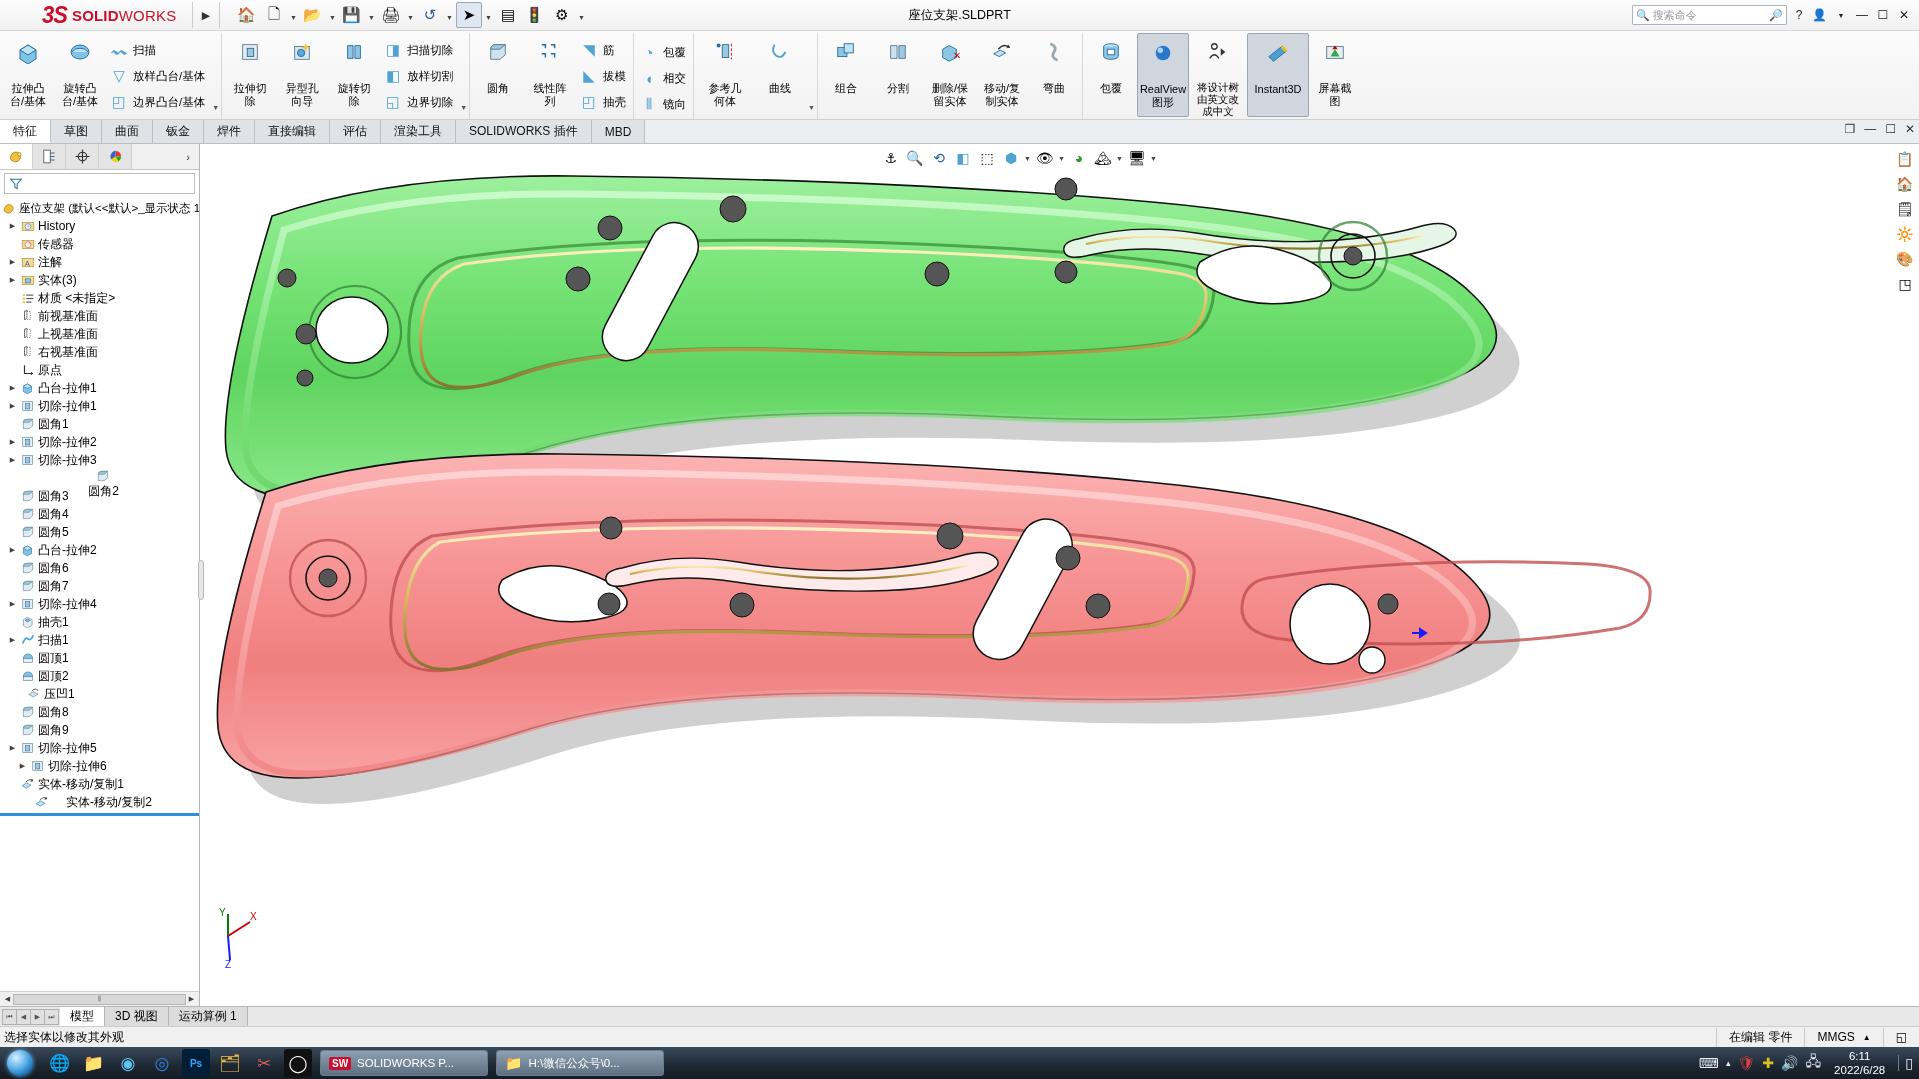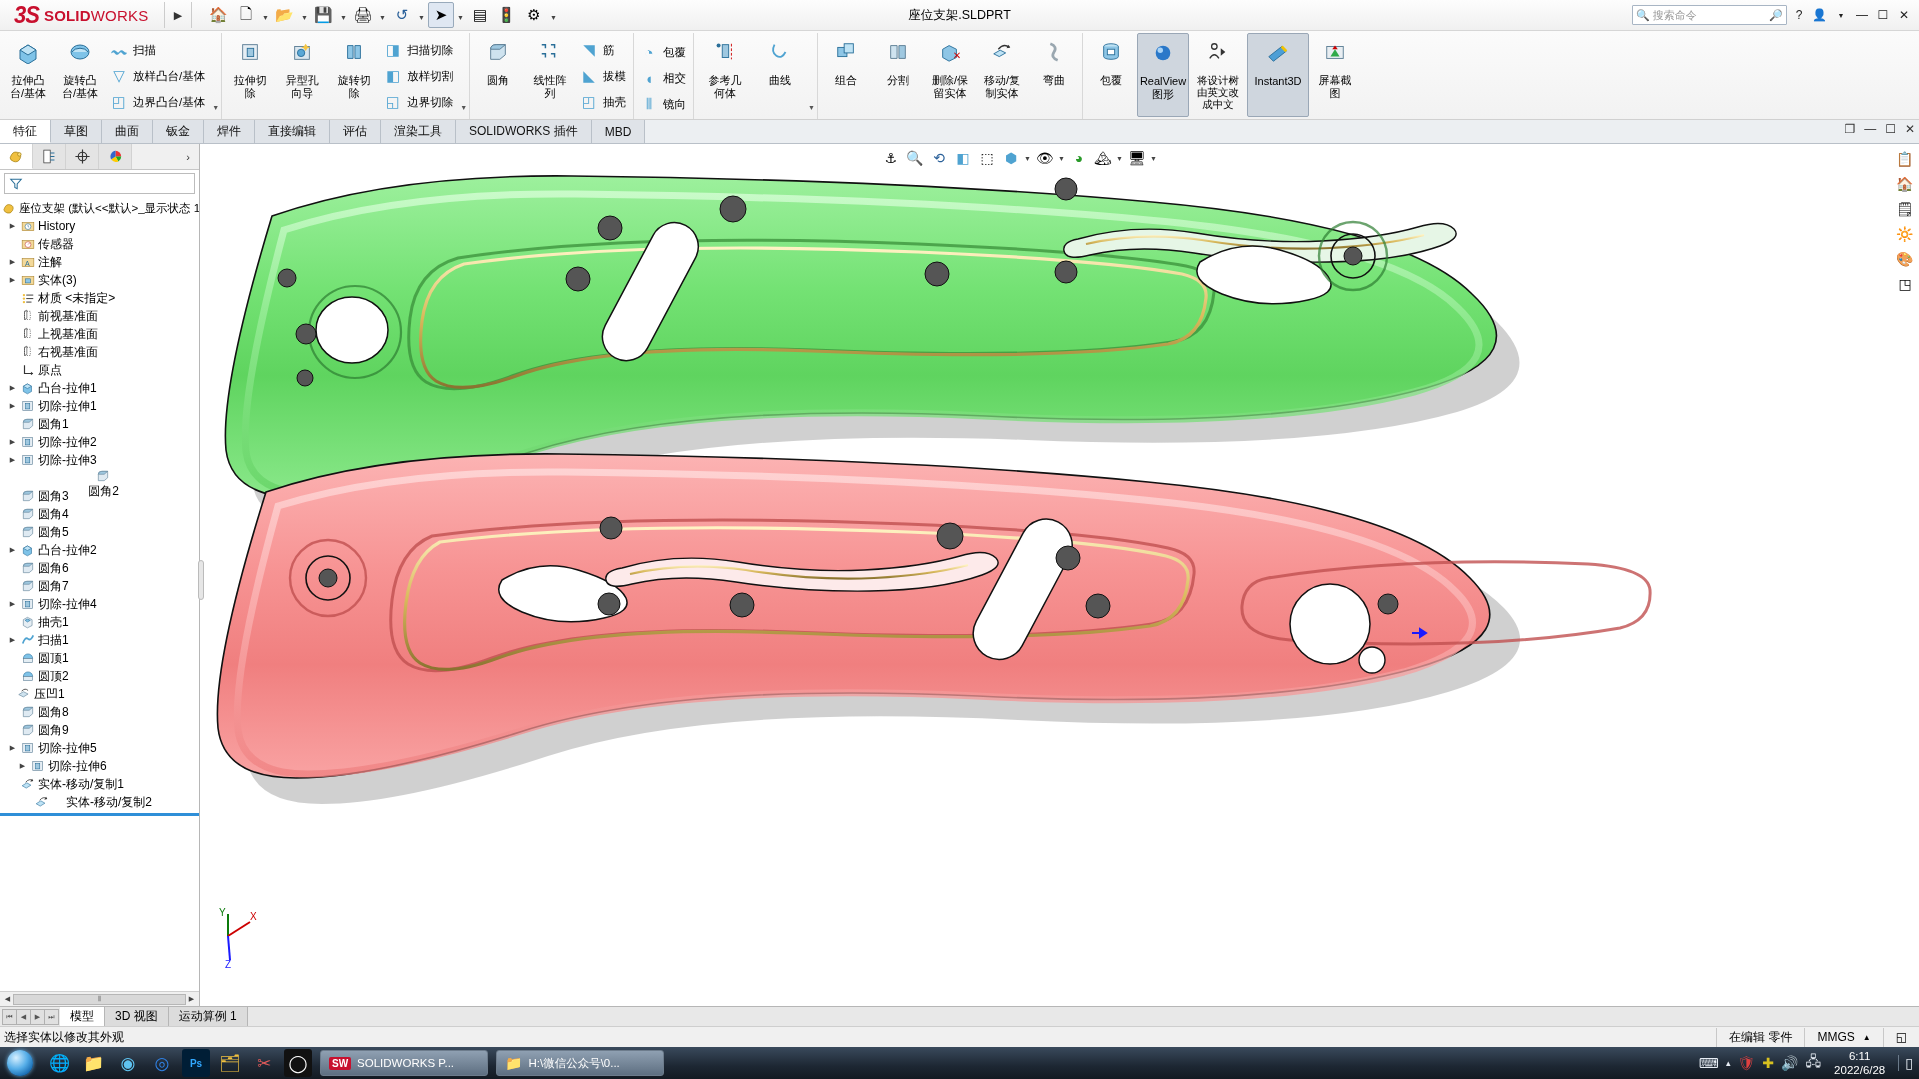--- a/index.html
+++ b/index.html
@@ -10,21 +10,21 @@
   }
   #app { position: relative; width: 1919px; height: 1079px; }
 
   
   .titlebar {
     position: absolute; top: 0; left: 0; width: 1919px; height: 31px;
     background: linear-gradient(#fdfdfd, #f0f0f0);
     border-bottom: 1px solid #d6d6d6;
     display: flex; align-items: center;
   }
-  .sw-logo { display: flex; align-items: center; padding-left: 14px; width: 160px; }
+  .sw-logo { display: flex; align-items: center; padding-left: 14px; width: 160px; margin-left: 28px; }
   .sw-logo .ds {
     font-size: 22px; font-weight: bold; color: #c8102e;
     font-style: italic; letter-spacing: -1px; transform: scaleY(1.12);
   }
   .sw-logo .swname { font-size: 15px; font-weight: bold; color: #c8102e; margin-left: 5px; letter-spacing: .2px;}
   .sw-logo .swname i { font-style: normal; font-weight: bold; color:#c8102e; }
   .sw-logo .swname b { font-weight: normal; color:#c8102e;}
   .tb-sep { width:1px; height:26px; background:#ccc; margin:0 4px; }
   .tb-arrow { width: 18px; text-align:center; font-size: 11px; color:#333; }
   .tb-icons { display: flex; align-items: center; gap: 1px; padding-left: 10px; }
@@ -58,21 +58,21 @@
     display: flex; align-items: flex-start; padding-top: 2px;
   }
   .rgroup { display: flex; align-items: flex-start; height: 86px; padding: 0 2px; }
   .rgroup + .rgroup { border-left: 1px solid #d8d8d8; }
   .rbig {
     width: 52px; height: 84px; display: flex; flex-direction: column; align-items: center;
     padding-top: 5px; text-align: center; cursor: default;
   }
   .rbig.w58{ width:58px; }
   .rbig .ico { height: 28px; display:flex; align-items:center; justify-content:center; font-size: 20px;}
-  .rbig .lbl { font-size: 11px; line-height: 13px; margin-top: 8px; color: #000; }
+  .rbig .lbl { font-size: 11px; line-height: 13px; margin-top: 16px; color: #000; }
   .rstack { display: flex; flex-direction: column; padding-top: 4px; }
   .rsmall { height: 26px; display: flex; align-items: center; padding: 0 5px 0 2px; }
   .rsmall .ico { width: 22px; text-align: center; font-size: 15px; }
   .rsmall .lbl { font-size: 11.5px; margin-left: 3px; white-space: nowrap; }
   .rbtn-hl { background: #cfd6de; border: 1px solid #9aa7b6; border-radius: 2px; }
   .dropcaret { font-size: 7px; color: #555; margin-left: 2px; }
 
   
   .tabstrip {
     position: absolute; top: 120px; left: 0; width: 1919px; height: 24px;
@@ -837,21 +837,21 @@
           <div class="trow" style="padding-left: 6px;">
             <span class="tw"></span>
             <span class="tico">
               <svg width="14" height="14" viewBox="0 0 24 24">
                 <path d="M4 13 a8 8 0 0 1 16 0z" fill="#7fc3e8" stroke="#2a6f99"></path>
                 <rect x="4" y="13" width="16" height="7" fill="#e4eef4" stroke="#5a7c93"></rect>
               </svg>
             </span>
             <span class="tlbl">圆顶2</span>
           </div>
-          <div class="trow" style="padding-left: 2px;">
+          <div class="trow" style="padding-left: 12px;">
             <span class="tw"></span>
             <span class="tico">
               <svg width="14" height="14" viewBox="0 0 24 24">
                 <polygon points="3,13 11,8 19,12 11,17" fill="#cfe3ef" stroke="#5a7c93"></polygon>
                 <path d="M8 7 q6-6 11-1" fill="none" stroke="#333" stroke-width="1.4"></path>
               </svg>
             </span>
             <span class="tlbl">压凹1</span>
           </div>
           <div class="trow" style="padding-left: 6px;">

